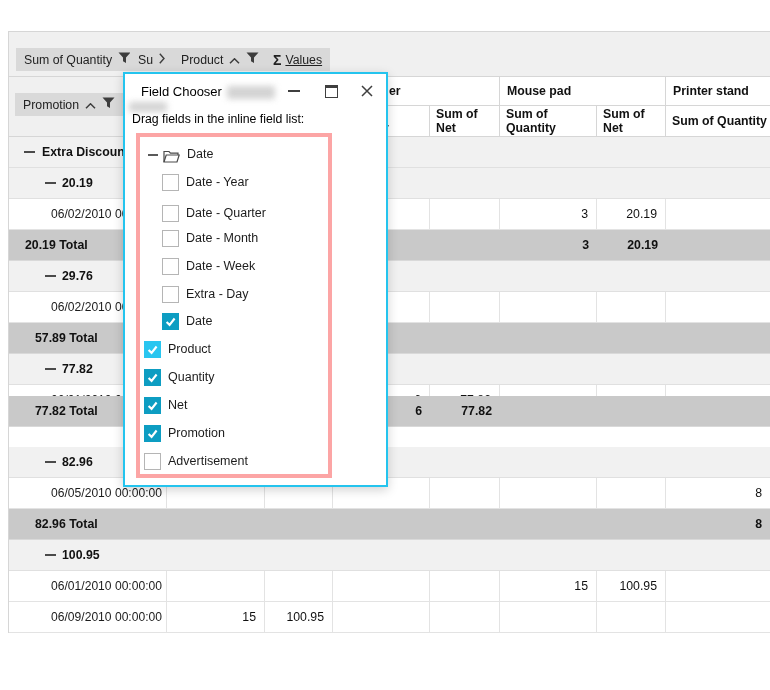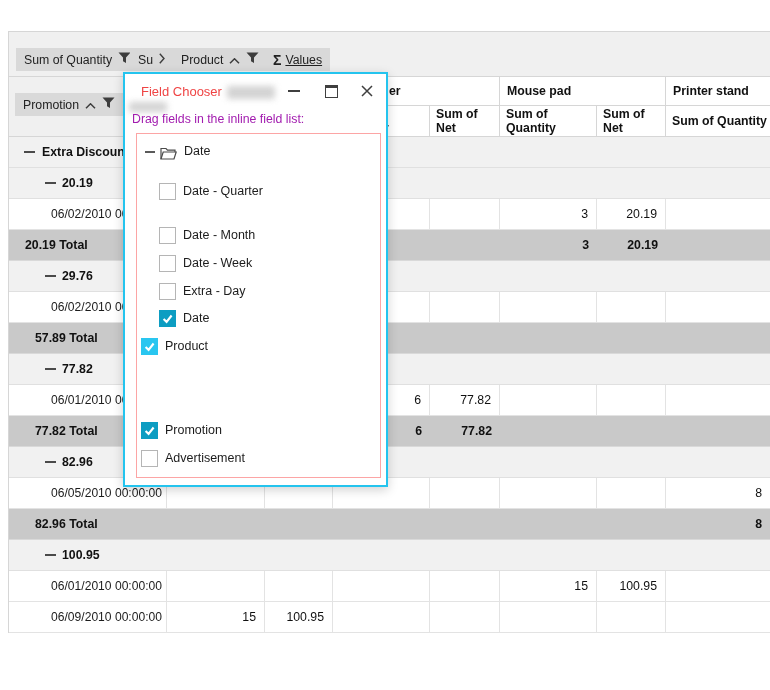--- a/index.html
+++ b/index.html
@@ -32,27 +32,27 @@
   .tval{position:absolute;top:8px;font-size:12.3px;font-weight:600;color:#111;text-align:right;}
   .rh-cell{position:absolute;left:8px;width:159px;height:31px;background:#fff;box-sizing:border-box;
            border-right:1px solid #e3e3e3;border-bottom:1px solid #e3e3e3;}
   .rh-cell .date{position:absolute;right:4px;top:8px;font-size:12.1px;color:#1c1c1c;white-space:nowrap;}
   .cell{position:absolute;height:31px;background:#fff;box-sizing:border-box;
         border-bottom:1px solid #e3e3e3;border-right:1px solid #e3e3e3;
         font-size:12.3px;color:#111;text-align:right;padding:8px 8px 0 0;}
   
   .dialog{left:123px;top:72px;width:261px;height:411px;background:#fff;
           border:2px solid #24c4ee;box-shadow:0 3px 10px rgba(0,0,0,.18);}
-  .dlg-title{position:absolute;left:16px;top:10px;font-size:13px;color:#ef4444;}
+  .dlg-title{position:absolute;left:16px;top:10px;font-size:13px;color:#000000;}
   .blur{position:absolute;background:#c4c4c4;filter:blur(3px);border-radius:2px;opacity:.75;}
   .winbtn{position:absolute;top:6px;width:26px;height:22px;display:flex;align-items:center;
           justify-content:center;}
-  .drag-label{position:absolute;left:7px;top:38px;font-size:12.3px;color:#a21caf;text-align:center;}
-  .field-list{position:absolute;left:11px;top:59px;width:245px;height:345px;background:#fff;
-              border:1px solid #fca5a5;box-sizing:border-box;overflow:hidden;}
+  .drag-label{position:absolute;left:7px;top:38px;font-size:12.3px;color:#000000;text-align:center;}
+  .field-list{position:absolute;left:11px;top:59px;width:196px;height:345px;background:#fff;
+              border:4px solid #fca5a5;box-sizing:border-box;overflow:hidden;}
   .t-row{position:absolute;left:0;right:0;height:28px;}
   .t-label{position:absolute;top:6px;font-size:12.5px;color:#1c1c1c;white-space:nowrap;}
   .t-dash{position:absolute;left:8px;top:13px;width:10px;height:2px;background:#5a5a5a;}
   .cbx{position:absolute;top:5px;width:17px;height:17px;background:#fff;
        border:1px solid #b5b5b5;box-sizing:border-box;display:flex;align-items:center;justify-content:center;}
   .cbx.checked{border:none;background:#0d9dc2;}
   .cbx.checked.hl{background:#29c6f0;}
   .cbx svg{width:13px;height:13px;}
   .folder-ic{position:absolute;left:23px;top:8px;}
 </style>
@@ -159,21 +159,21 @@
     <div class="rh-cell" style="top: 385px;">
       <span class="date">06/01/2010 00:00:00</span>
     </div>
     <div class="cell" style="left: 167px; top: 385px; width: 98px;"></div>
     <div class="cell" style="left: 265px; top: 385px; width: 68px;"></div>
     <div class="cell" style="left: 333px; top: 385px; width: 97px;">6</div>
     <div class="cell" style="left: 430px; top: 385px; width: 70px;">77.82</div>
     <div class="cell" style="left: 500px; top: 385px; width: 97px;"></div>
     <div class="cell" style="left: 597px; top: 385px; width: 69px;"></div>
     <div class="cell noright" style="left: 666px; top: 385px; width: 104px;"></div>
-    <div class="row-band total" style="top: 416px; text-decoration: underline;">
+    <div class="row-band total" style="top: 396px; text-decoration: underline;">
       <span class="band-label" style="left: 27px;">77.82 Total</span>
       <span class="tval" style="left: 325px; width: 89px;">6</span>
       <span class="tval" style="left: 422px; width: 62px;">77.82</span>
     </div>
     <div class="row-band group" style="top: 447px;">
       <span class="dash" style="left: 37px;"></span>
       <span class="band-label" style="left: 54px;">82.96</span>
     </div>
     <div class="rh-cell" style="top: 478px;">
       <span class="date">06/05/2010 00:00:00</span>
@@ -234,21 +234,25 @@
   <div class="drag-label">Drag fields in the inline field list:</div>
   <div class="field-list" id="field-list">
       <div class="t-row" style="top: 4px;">
         <span class="t-dash"></span>
         <span class="folder-ic"><svg width="17" height="13" viewBox="0 0 17 13">
             <path d="M1 12 V1.5 H6 L7.5 3.2 H15 V5" fill="none" stroke="#4a4a4a" stroke-width="1.2"></path>
             <path d="M1 12 L3.2 5 H16.2 L14 12 Z" fill="none" stroke="#4a4a4a" stroke-width="1.2"></path>
           </svg></span>
         <span class="t-label" style="left: 47px;">Date</span>
       </div>
-      <div class="t-row" style="top: 44px;">
+      <div class="t-row" style="top: 32px;">
+        <span class="cbx" style="left: 22px;"></span>
+        <span class="t-label" style="left: 46px;">Date - Year</span>
+      </div>
+      <div class="t-row" style="top: 63px;">
         <span class="cbx" style="left: 22px;"></span>
         <span class="t-label" style="left: 46px;">Date - Quarter</span>
       </div>
       <div class="t-row" style="top: 116px;">
         <span class="cbx" style="left: 22px;"></span>
         <span class="t-label" style="left: 46px;">Date - Week</span>
       </div>
       <div class="t-row" style="top: 88px;">
         <span class="cbx" style="left: 22px;"></span>
         <span class="t-label" style="left: 46px;">Date - Month</span>
@@ -265,20 +269,36 @@
         </span>
         <span class="t-label" style="left: 46px;">Date</span>
       </div>
       <div class="t-row" style="top: 199px;">
         <span class="cbx checked hl" style="left: 4px;">
           <svg viewBox="0 0 14 14">
             <polyline points="2.8,7.6 6,10.6 11.4,3.8" fill="none" stroke="#fff" stroke-width="2.3"></polyline>
           </svg>
         </span>
         <span class="t-label" style="left: 28px;">Product</span>
+      </div>
+      <div class="t-row" style="top: 227px;">
+        <span class="cbx checked" style="left: 4px;">
+          <svg viewBox="0 0 14 14">
+            <polyline points="2.8,7.6 6,10.6 11.4,3.8" fill="none" stroke="#fff" stroke-width="2.3"></polyline>
+          </svg>
+        </span>
+        <span class="t-label" style="left: 28px;">Quantity</span>
+      </div>
+      <div class="t-row" style="top: 255px;">
+        <span class="cbx checked" style="left: 4px;">
+          <svg viewBox="0 0 14 14">
+            <polyline points="2.8,7.6 6,10.6 11.4,3.8" fill="none" stroke="#fff" stroke-width="2.3"></polyline>
+          </svg>
+        </span>
+        <span class="t-label" style="left: 28px;">Net</span>
       </div>
       <div class="t-row" style="top: 283px;">
         <span class="cbx checked" style="left: 4px;">
           <svg viewBox="0 0 14 14">
             <polyline points="2.8,7.6 6,10.6 11.4,3.8" fill="none" stroke="#fff" stroke-width="2.3"></polyline>
           </svg>
         </span>
         <span class="t-label" style="left: 28px;">Promotion</span>
       </div>
       <div class="t-row" style="top: 311px;">

